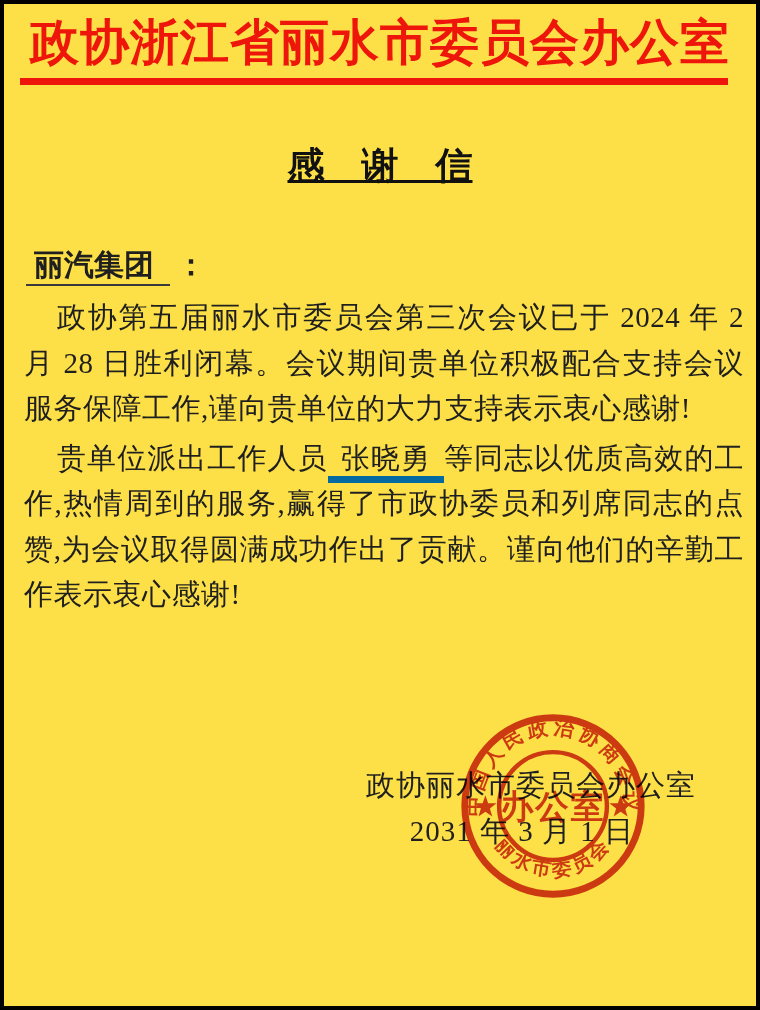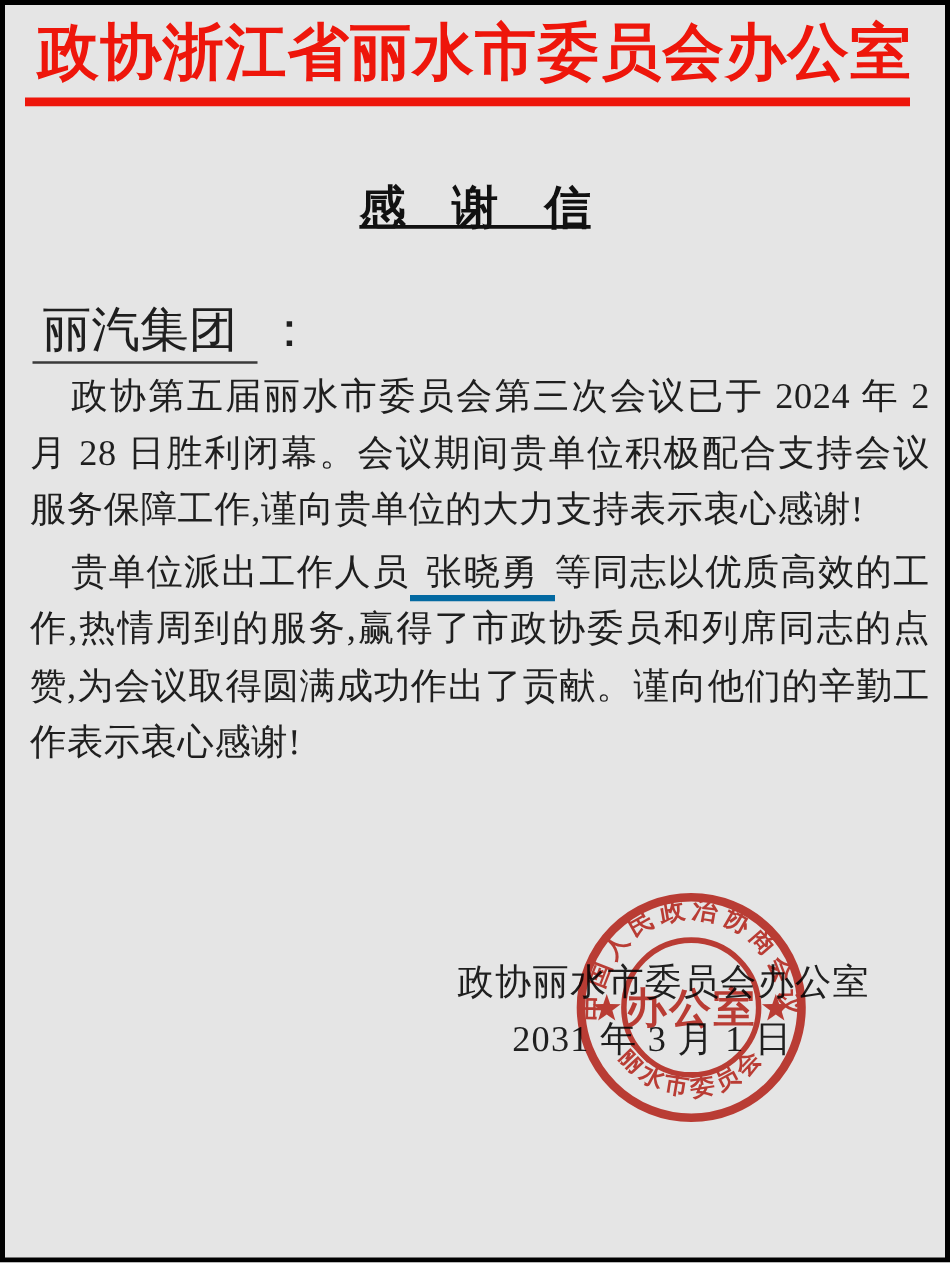--- a/index.html
+++ b/index.html
@@ -1,21 +1,21 @@
 <!DOCTYPE html>
 <html><head>
 <meta charset="utf-8">
 <style>
   html,body{margin:0;padding:0;background:#fff;}
   .page{
     position:relative;
     width:760px;height:1010px;
     box-sizing:border-box;
     border:4px solid #000;
-    background:#e5e5e5;
+    background:#fde047;
     overflow:hidden;
     font-family:"Liberation Serif", serif;
     color:#1f1f1f;
   }
   .letterhead{
     padding-top:10px;
     text-align:center;
     font-family:"Liberation Sans", sans-serif;
     font-weight:bold;
     font-size:49px;
@@ -33,39 +33,40 @@
     margin-top:56px;
     text-align:center;
     font-family:"Liberation Sans", sans-serif;
     font-weight:bold;
     font-size:37px;
     color:#111;
     text-decoration:underline;
   }
   .salutation{
     margin:54px 24px 0 22px;
-    font-size:39px;
+    font-size:30px;
     line-height:40px;
+    font-weight:bold;
   }
   .fill-underline{
     border-bottom:2px solid #3a3a3a;
     padding:0 16px 3px 8px;
   }
   .salutation .colon{padding-left:6px;}
   .body-text{
     margin:10px 12px 0 20px;
     font-size:29px;
     line-height:45.5px;
     text-align:justify;
     letter-spacing:0.5px;
   }
   .body-text p{margin:0;text-indent:33px;}
   .body-text p.second{margin-top:4px;}
   .name-underline{
-    border-bottom:5px solid #0369a1;
+    border-bottom:7px solid #0369a1;
     padding:0 13px 2px 13px;
   }
   .sig-org{
     position:absolute;
     top:762px;right:60px;
     font-size:29px;
     letter-spacing:1px;
     white-space:nowrap;
   }
   .sig-date{

